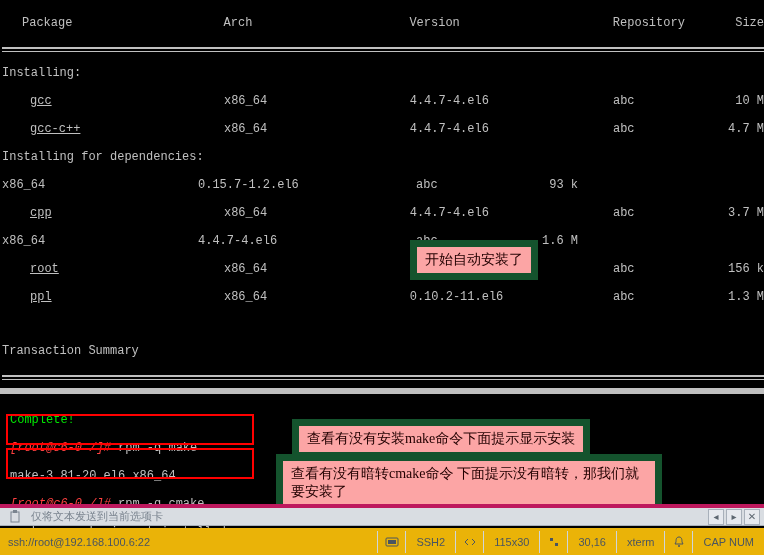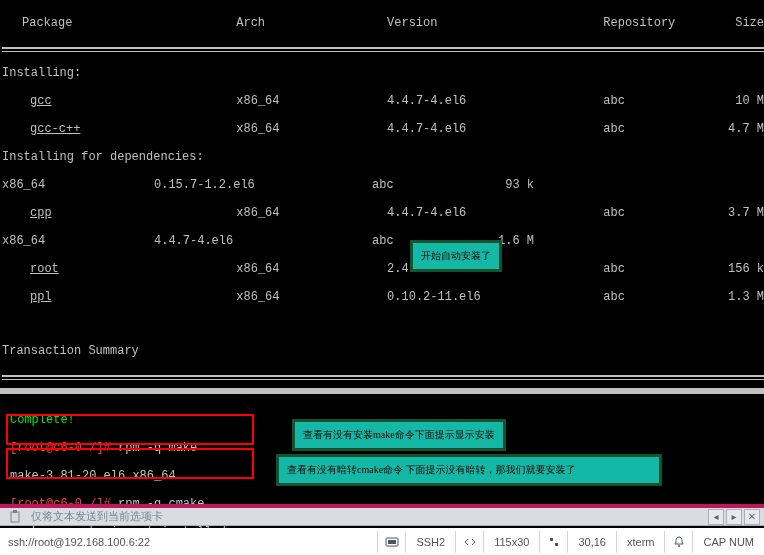--- a/index.html
+++ b/index.html
@@ -17,32 +17,32 @@
     padding: 2px 0 2px 2px;
     line-height: 14px;
     white-space: pre;
   }
   .header-row {
     color: #c0c0c0;
   }
   .row { display: flex; }
   .col-pkg { width: 216px; margin-left: 20px; }
   .col-arch { width: 152px; }
-  .col-ver { width: 218px; }
+  .col-ver { width: 218px; margin-left: 44px; }
   .col-repo { width: 102px; }
   .col-size { width: 60px; text-align: right; }
   .indent1 { padding-left: 8px; text-decoration: underline; }
   
   .callout {
     position: absolute;
-    background: #14b8a6;
-    border: 3px solid #14532d;
+    background: #fca5a5;
+    border: 7px solid #14532d;
     color: #220000;
     font-family: "SimSun","Songti SC",serif;
-    font-size: 10px;
+    font-size: 14px;
     padding: 4px 8px;
     line-height: 18px;
   }
   .red-box {
     position: absolute;
     border: 2px solid #ff0000;
     background: transparent;
   }
   
   .lower-term {
@@ -54,21 +54,21 @@
     padding: 4px 10px 0 10px;
     line-height: 14px;
     white-space: pre;
     color: #c0c0c0;
   }
   .lower-sep {
     position: absolute;
     left: 0; top: 388px; width: 764px; height: 6px; background: #c0c0c0;
   }
   .green-text { color: #00ec00; }
-  .red-text { color: #ff4040; }
+  .red-text { color: #ff4040; font-style: italic; }
   
   .tabbar {
     position: absolute;
     left: 0; top: 504px; width: 764px; height: 22px;
     background: #d9dde2;
     display: flex; align-items: center;
     font-family: "Tahoma","Arial",sans-serif;
     font-size: 11px; color: #7a848f;
     border-top: 4px solid #be185d;
     border-bottom: 1px solid #a8b0ba;
@@ -81,21 +81,21 @@
   .tabbar .msg { flex: 1; padding-left: 4px; }
   .tabbar .right-ctrls { display: flex; align-items: center; gap: 2px; padding-right: 4px;}
   .tabbar .btn {
     width: 16px; height: 16px; border: 1px solid #a8b0ba;
     background: #e6e9ee; display:flex; align-items:center; justify-content:center;
     font-size: 10px; color:#5c6670;
   }
   .statusbar {
     position: absolute;
     left: 0; bottom: 0; width: 764px; height: 27px;
-    background: #ffffff;
+    background: #eab308;
     display: flex; align-items: center;
     font-family: "Tahoma","Arial",sans-serif;
     font-size: 11px; color: #4a5560;
   }
   .statusbar .cell {
     border-left: 1px solid #cfd5dc;
     padding: 0 10px; height: 22px; line-height: 22px;
   }
   .statusbar .first { border-left: none; padding-left: 8px;}
   .statusbar .spacer { flex: 1; }

